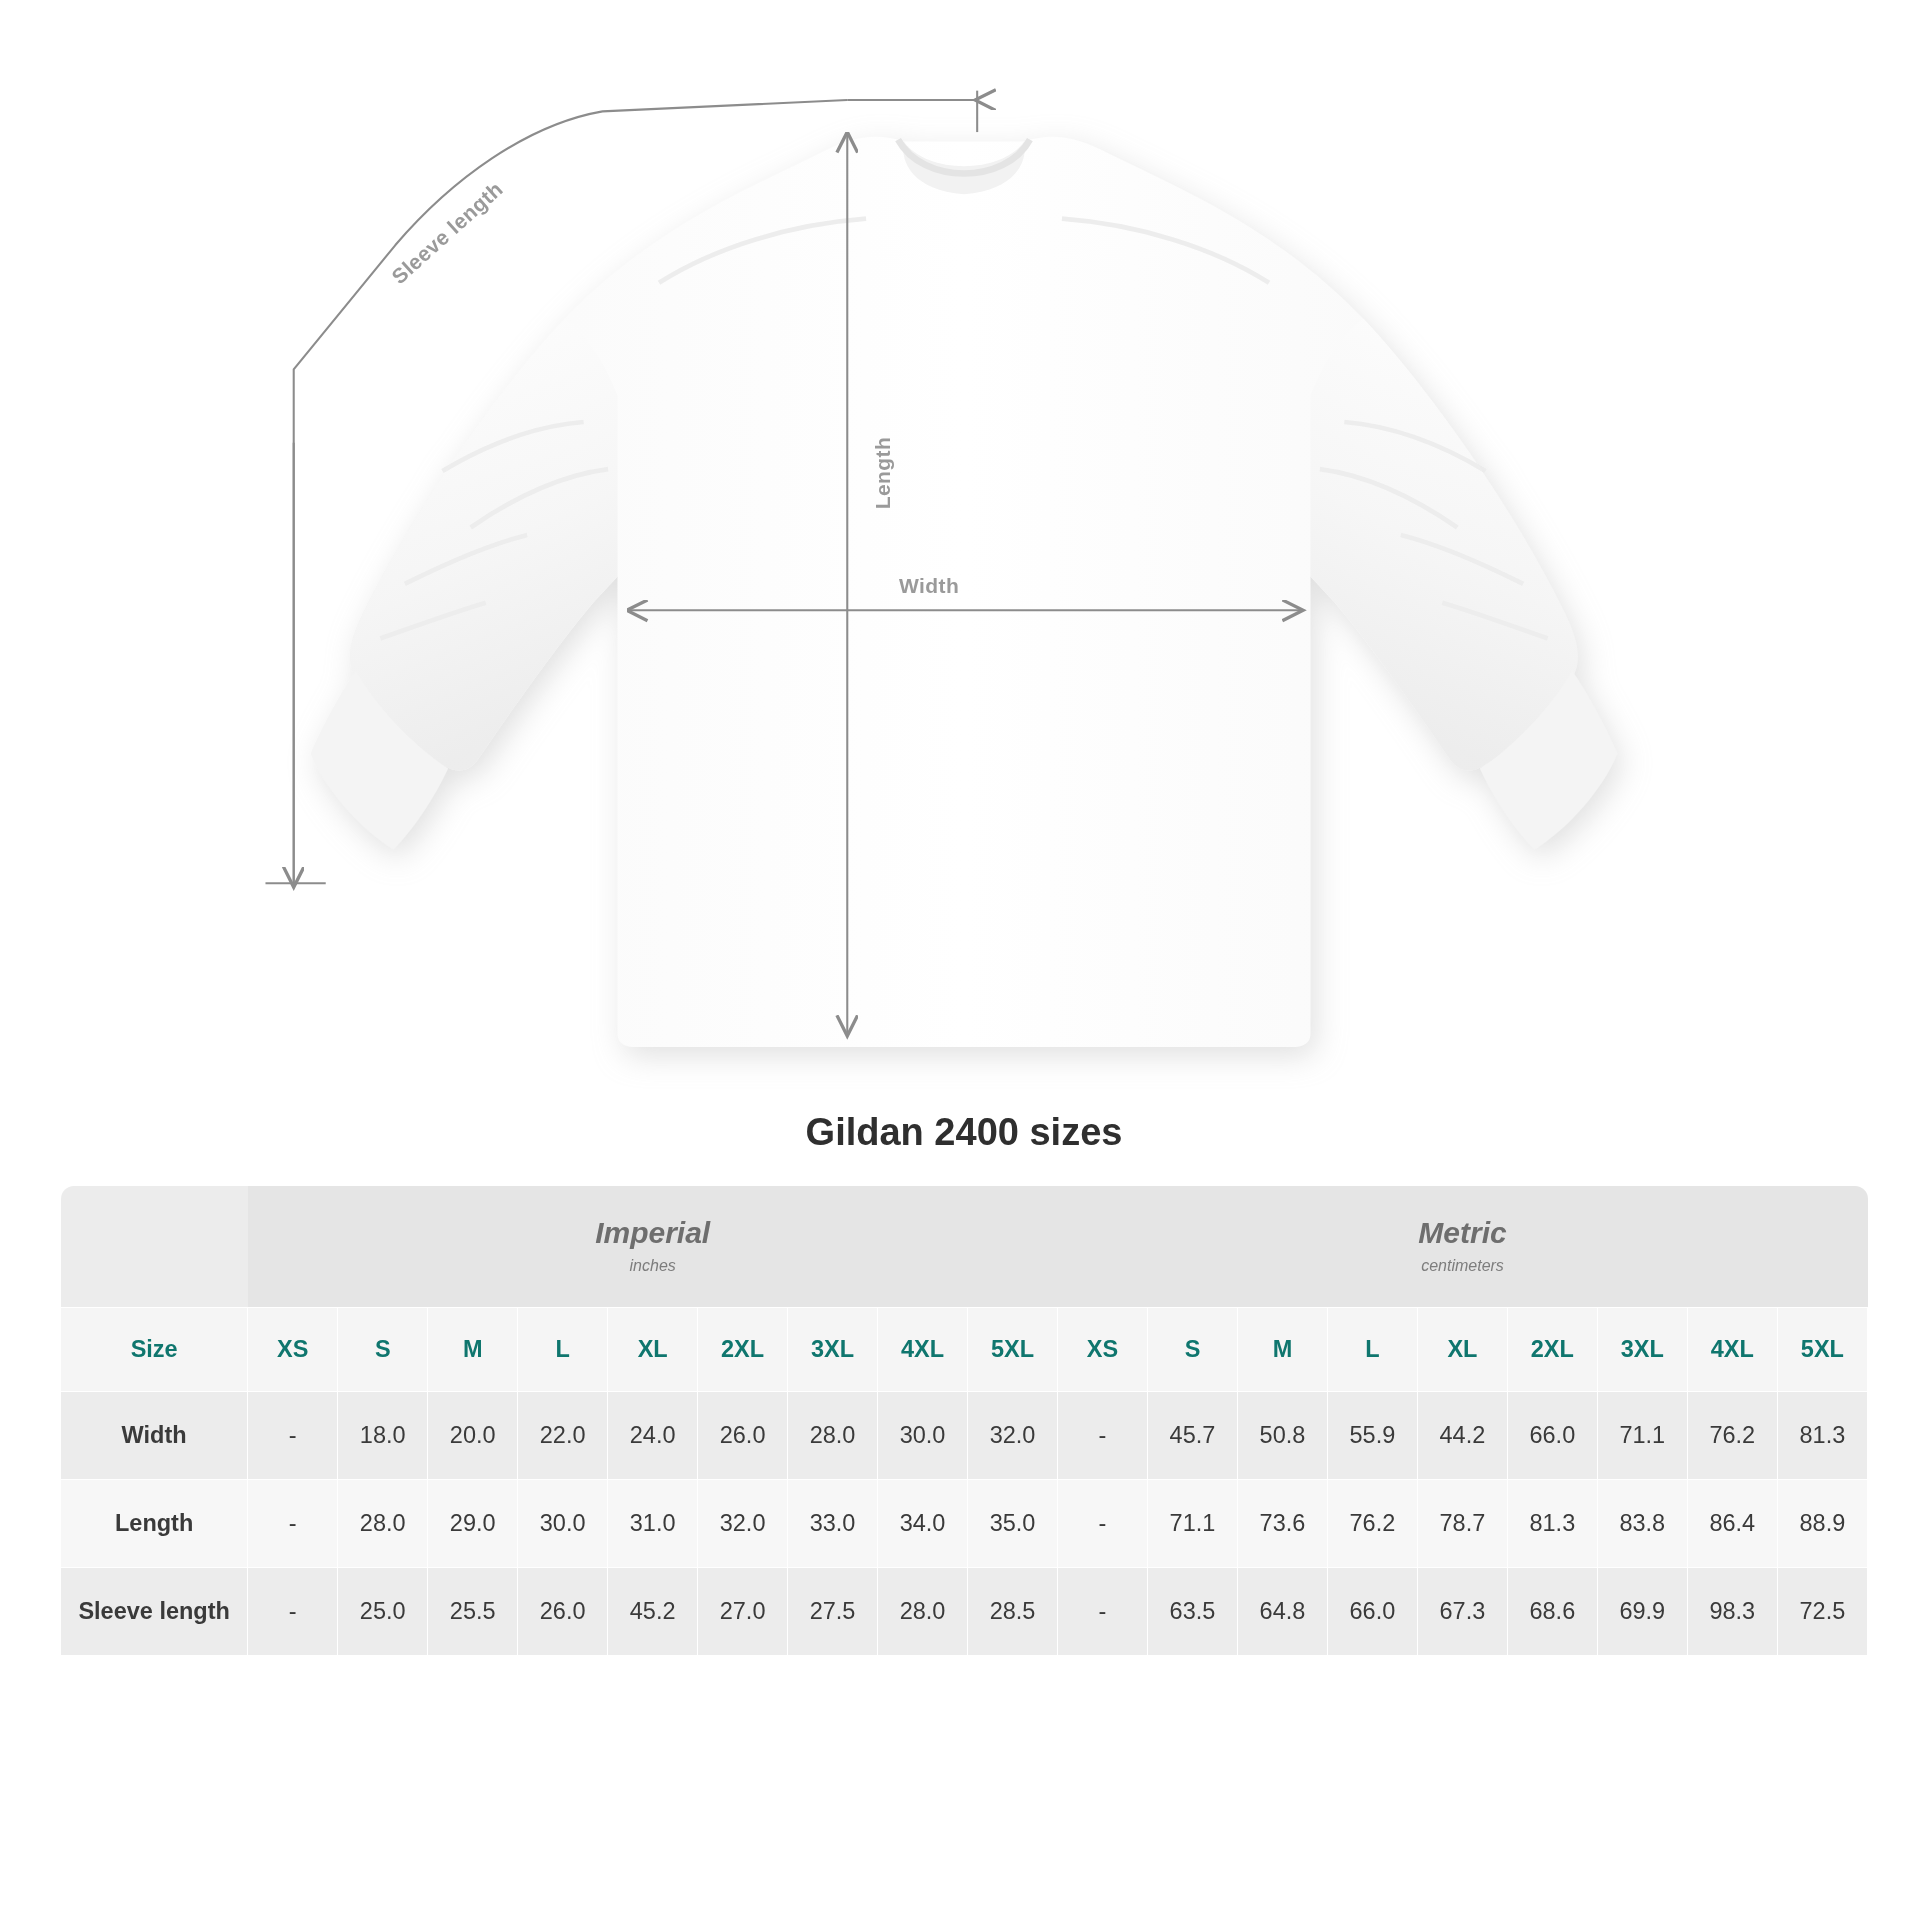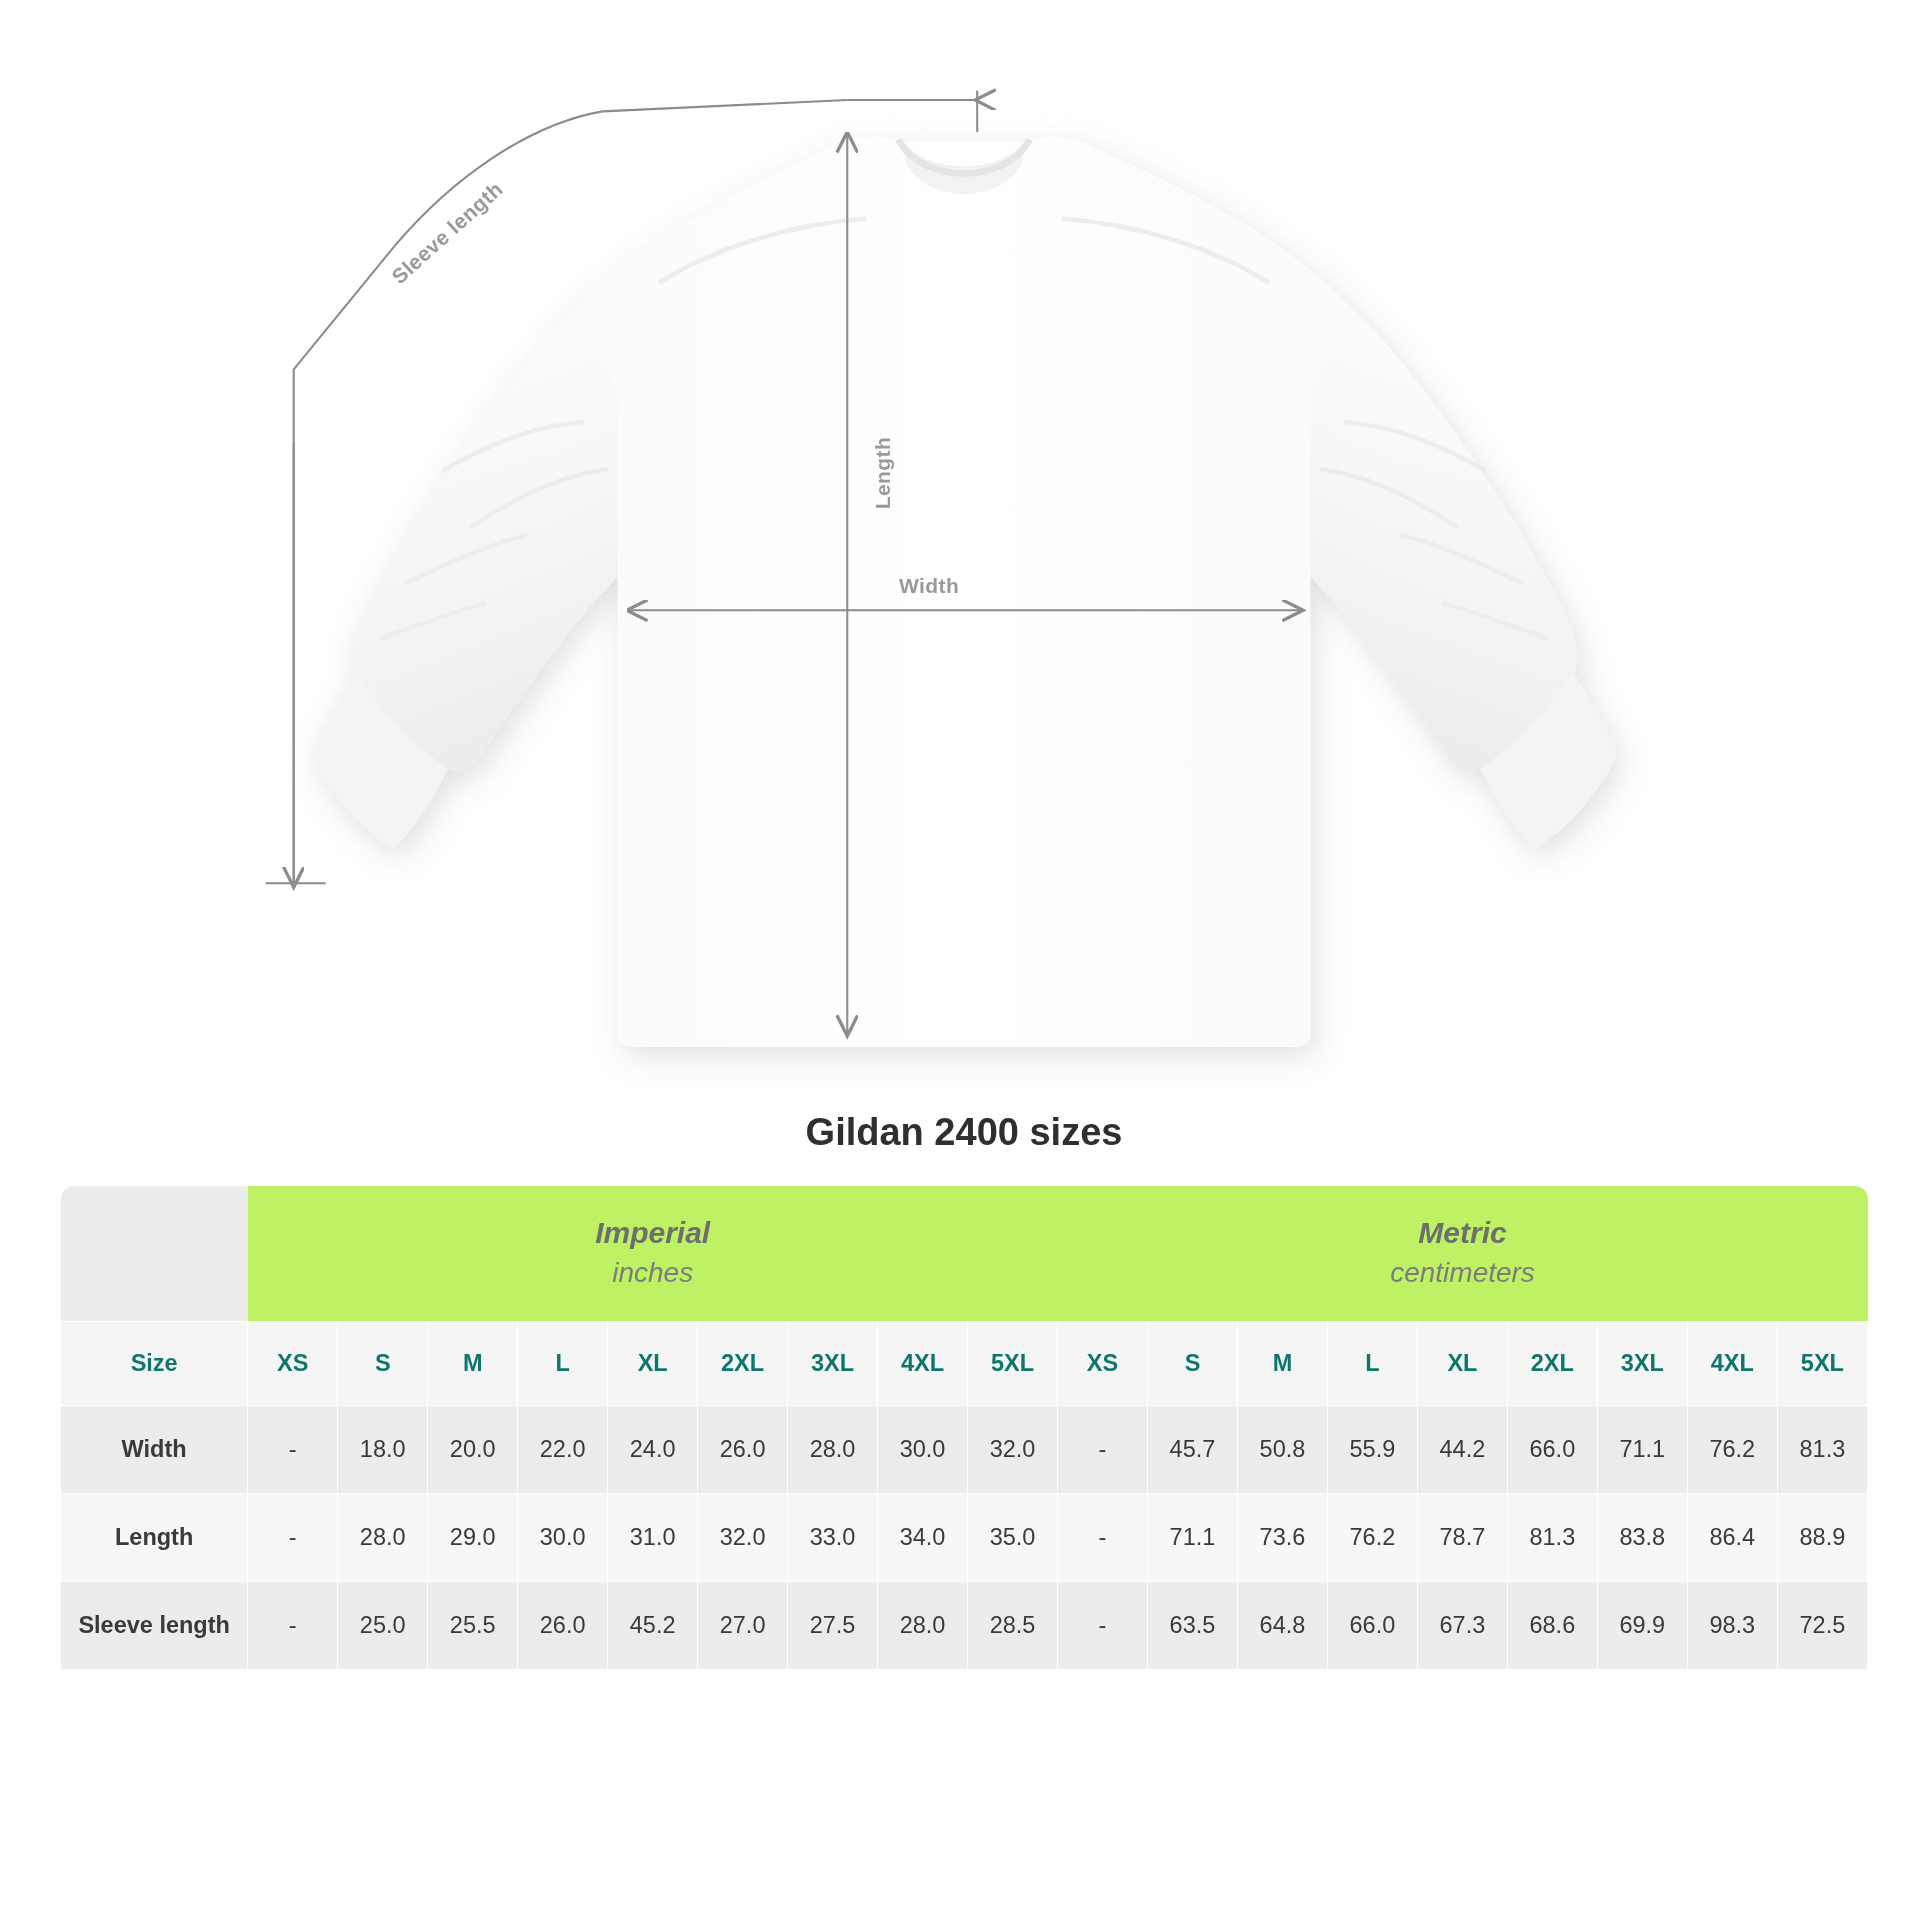--- a/index.html
+++ b/index.html
@@ -76,35 +76,35 @@
   
   .table-wrap {
     margin: 32px 60px 0 60px;
   }
   table.size-table {
     width: 1808px;
     border-collapse: collapse;
     table-layout: fixed;
   }
   table.size-table tr.unit-row td {
-    background: #bef264;
+    background: #e5e5e5;
     text-align: center;
     padding: 28px 0 32px 0;
     border: none;
   }
   .unit-main {
     font-size: 30px;
     font-style: italic;
     font-weight: bold;
     color: #6e6e6e;
     display: block;
     line-height: 1.25;
   }
   .unit-sub {
-    font-size: 28px;
+    font-size: 16px;
     font-style: italic;
     color: #7d7d7d;
     display: block;
     margin-top: 5.6px;
   }
   td.unit-corner {
     background: #ececec !important;
   }
   .unit-corner-left {
     border-top-left-radius: 13px;

